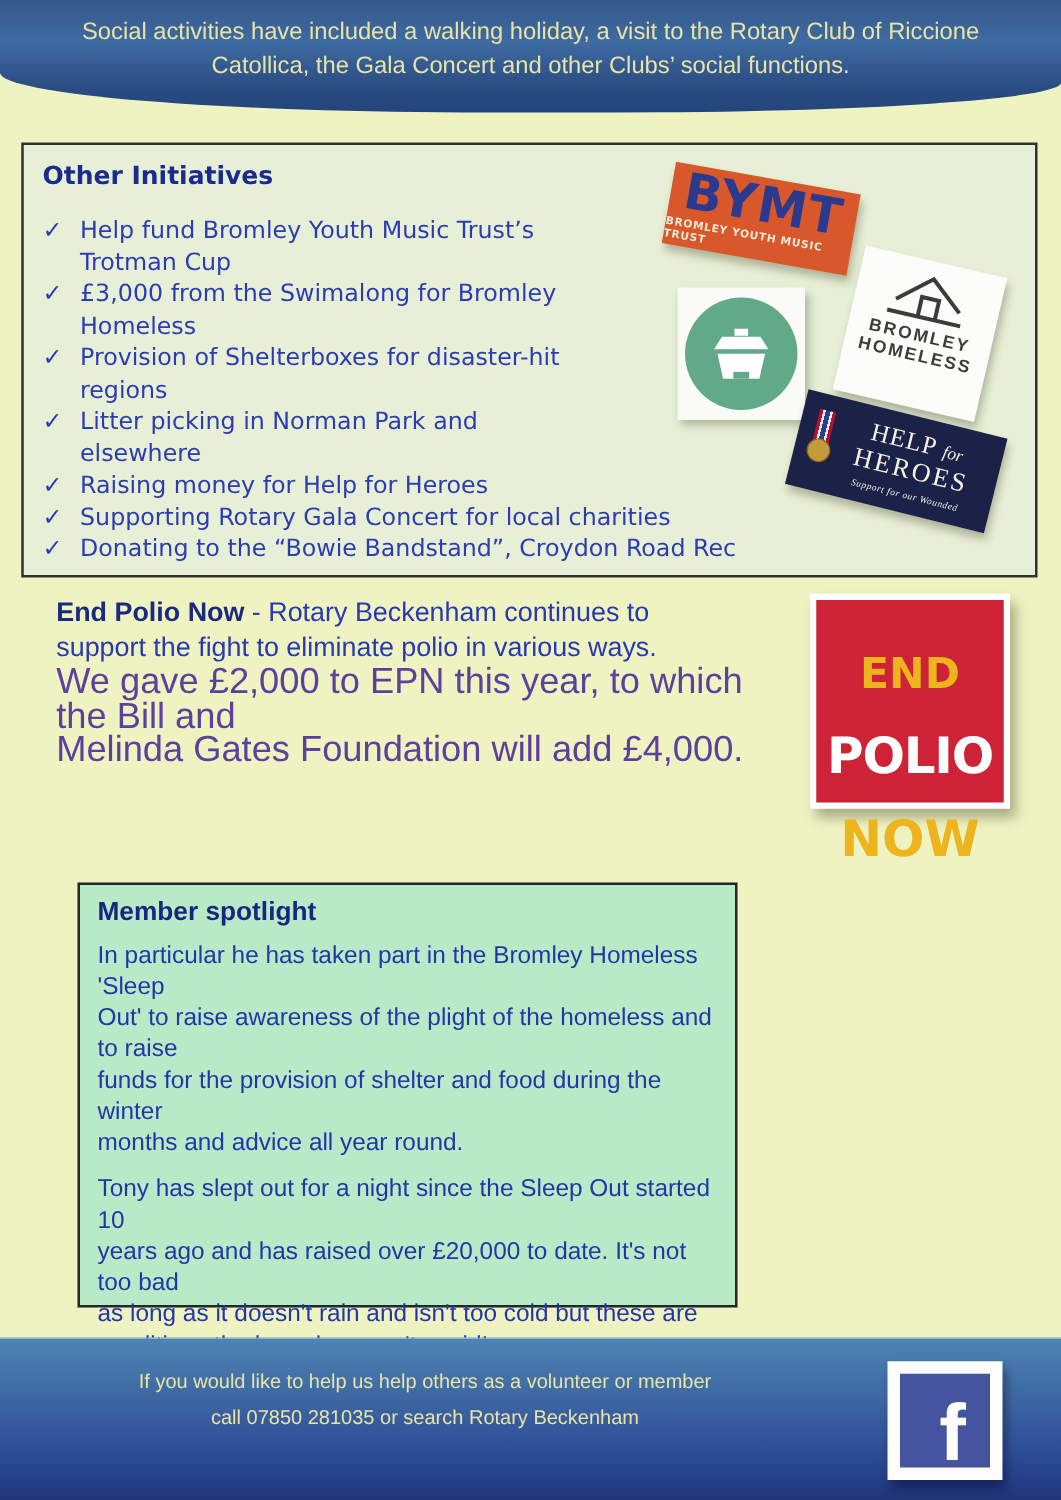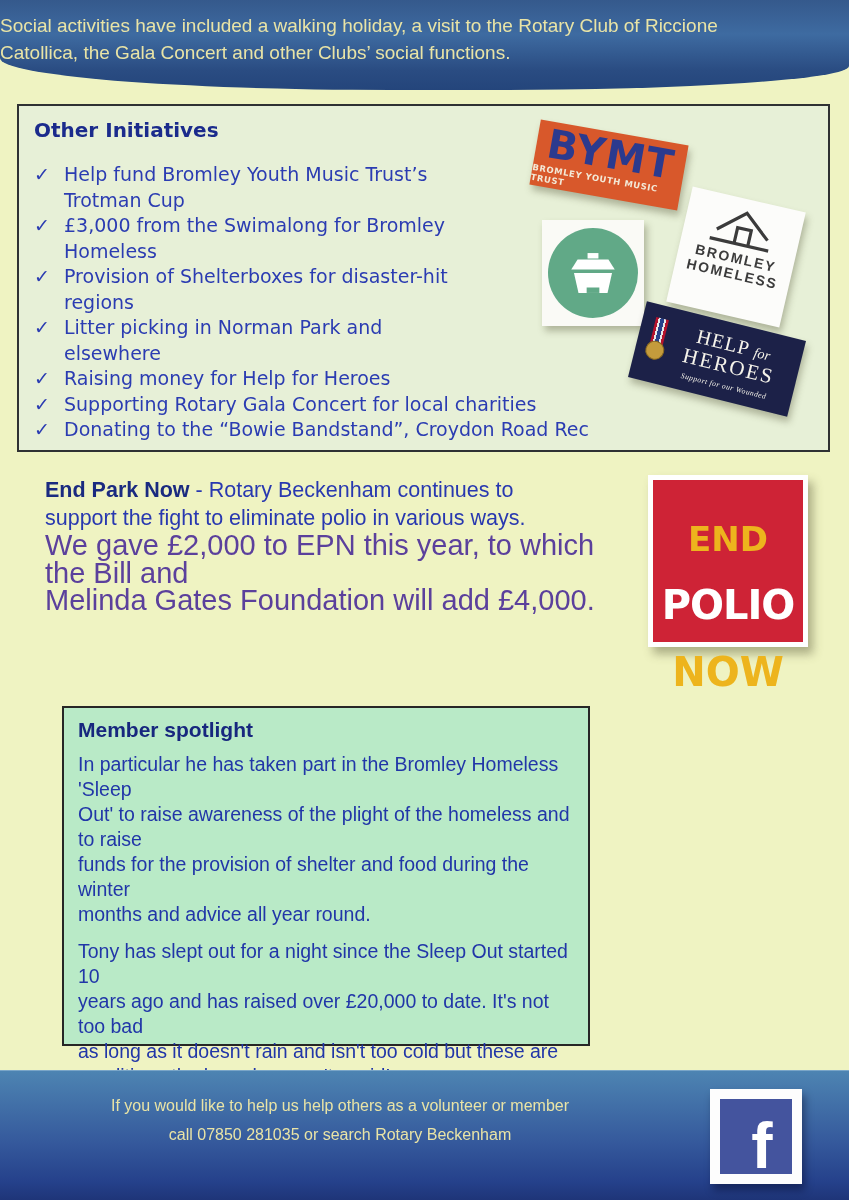--- a/index.html
+++ b/index.html
@@ -9,27 +9,27 @@
     font-family:"Liberation Sans", sans-serif;
   }
 
   
   .banner-top {
     position:absolute; left:0; top:0; width:849px; height:90px;
     background:linear-gradient(180deg,#35598c 0%,#3e6ba1 38%,#2a4c82 78%,#24457b 100%);
     border-radius:0 0 42% 46% / 0 0 24px 32px;
   }
   .banner-top-text {
-    margin:0; padding-top:12px; text-align:left;
+    margin:0; padding-top:12px; text-align:center;
     color:#e9e4a6; font-size:19px; line-height:27px; white-space:pre-line;
   }
 
   
   .init-box {
-    position:absolute; left:17px; top:104px; width:813px; height:348px;
+    position:absolute; left:17px; top:114px; width:813px; height:348px;
     background:#e7f0d7; border:2px solid #2f3133; box-sizing:border-box;
   }
   .init-title {
     position:absolute; left:15px; top:12px; margin:0;
     font:bold 20px "DejaVu Sans", sans-serif; color:#1b2b8c;
   }
   .init-list {
     position:absolute; left:15px; top:56px; margin:0; padding:0; list-style:none;
     width:560px; font-family:"DejaVu Sans", sans-serif;
     font-size:19px; line-height:25.5px; color:#2b3cb2;
@@ -235,21 +235,21 @@
       </div>
       <div class="h4h-text">
         <div class="h4h-line1"><span>HELP</span> <span class="h4h-for">for</span></div>
         <div class="h4h-line2">HEROES</div>
         <div class="h4h-sub">Support for our Wounded</div>
       </div>
     </div>
   </section>
 
   <section class="epn-text">
-    <p class="epn-lead"><b>End Park Now</b><span class="epn-intro"> - Rotary Beckenham continues to
+    <p class="epn-lead"><b>End Polio Now</b><span class="epn-intro"> - Rotary Beckenham continues to
 support the fight to eliminate polio in various ways.</span></p>
     <p class="epn-para">We gave £2,000 to EPN this year, to which the Bill and
 Melinda Gates Foundation will add £4,000.</p>
   </section>
 
   <div class="epn-logo">
     <div class="epn-inner">
       <svg class="epn-wheel" width="46" height="46" viewBox="0 0 48 48">
         <circle cx="24" cy="24" r="19" fill="none" stroke="#ffffff" stroke-width="5" stroke-dasharray="3.5 2.6"></circle>
         <circle cx="24" cy="24" r="15" fill="none" stroke="#ffffff" stroke-width="2.5"></circle>

